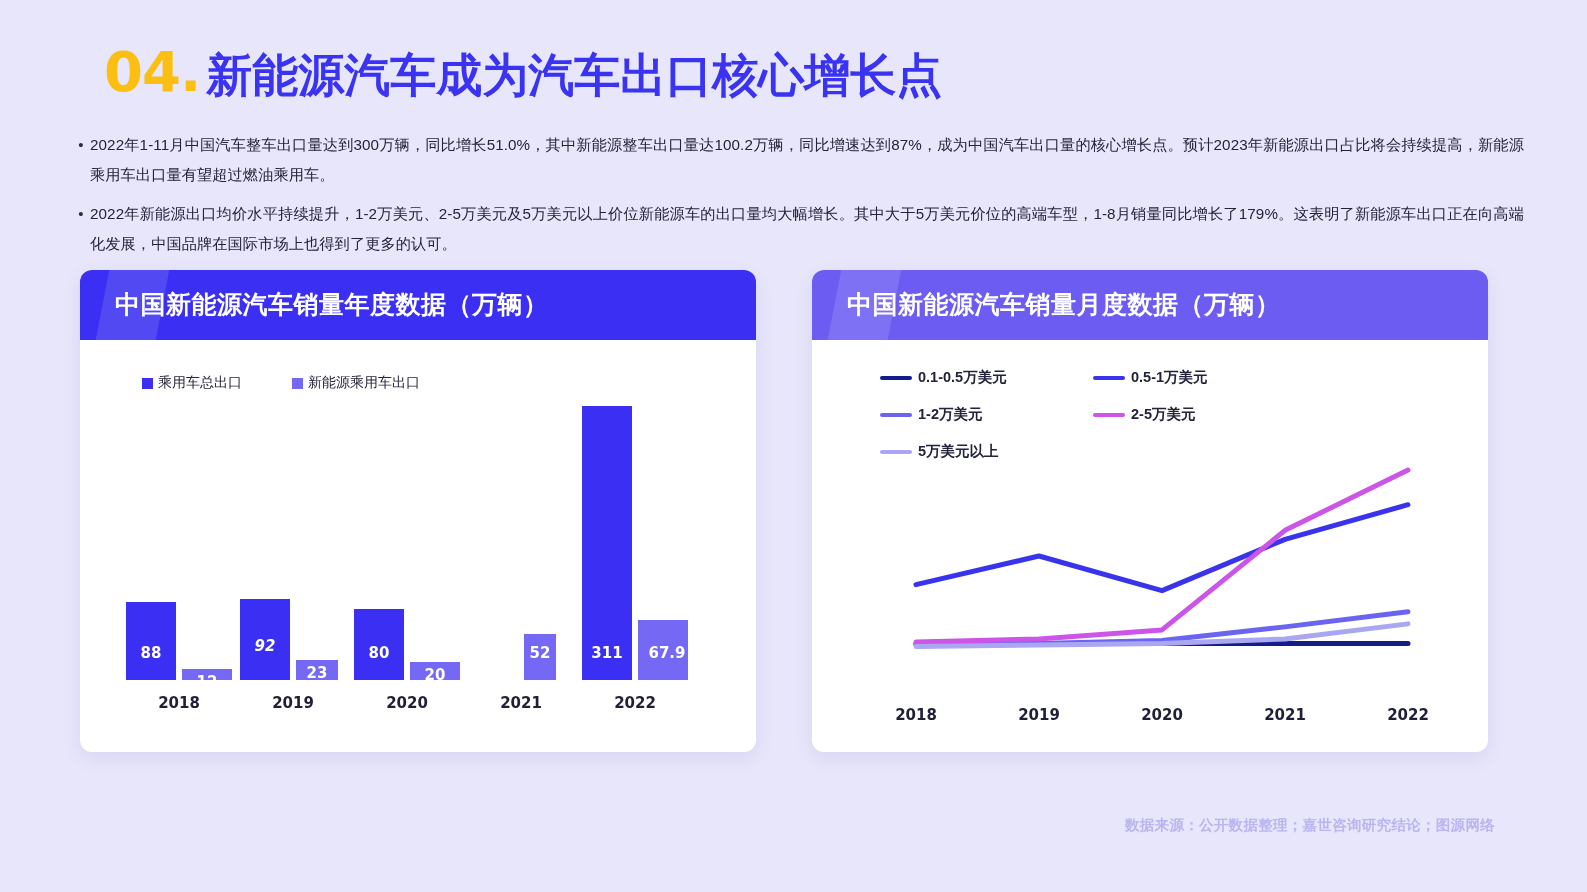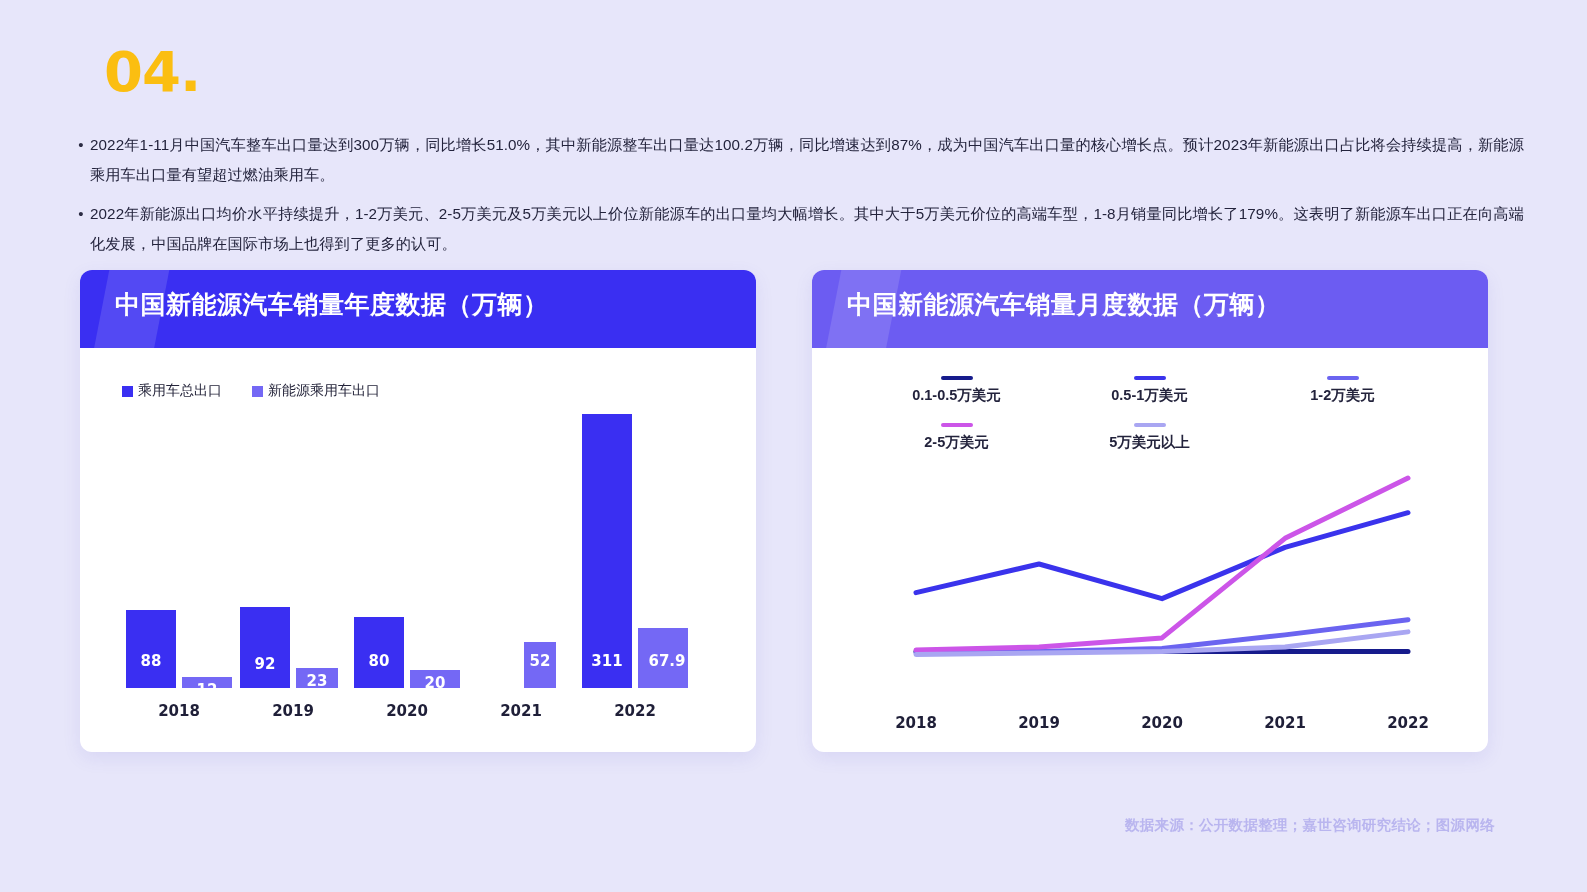--- a/index.html
+++ b/index.html
@@ -78,21 +78,21 @@
     background: #ffffff;
     border-radius: 12px;
     box-shadow: 0 6px 18px rgba(90, 80, 200, 0.10);
     overflow: hidden;
   }
   #card-left  { left: 80px;  top: 270px; width: 676px; height: 482px; }
   #card-right { left: 812px; top: 270px; width: 676px; height: 482px; }
 
   .card-header {
     position: relative;
-    height: 78px;
+    height: 70px;
     overflow: hidden;
   }
   #card-left .card-header  { background: #3A2FF2; }
   #card-right .card-header { background: #6C5CF2; }
 
   .card-header .stripe {
     position: absolute;
     top: -10px;
     left: 22px;
     width: 60px;
@@ -119,21 +119,21 @@
 
   
   .legend-bar {
     position: absolute;
     left: 42px;
     top: 34px;
     display: flex;
     gap: 30px;
     align-items: center;
   }
-  .legend-item { display: flex; align-items: center; gap: 5px; }
+  .legend-item { display: flex; align-items: center; gap: 5px; margin-left: 20px; }
   .legend-swatch { width: 11px; height: 11px; display: inline-block; }
   .legend-label { font-size: 14px; color: #24243a; font-weight: 500; }
 
   
   .barchart {
     position: absolute;
     left: 0; top: 0;
     width: 676px; height: 412px;
   }
   .bar {
@@ -165,21 +165,20 @@
     left: 48px;
     top: 28px;
     width: 580px;
     display: flex;
     flex-wrap: wrap;
   }
   .legend-line .legend-item {
     width: 193px;
     margin-bottom: 18px;
     gap: 6px;
-    flex-direction: column;
   }
   .legend-dash {
     width: 32px;
     height: 4px;
     border-radius: 2px;
     display: inline-block;
     flex: 0 0 auto;
   }
   .legend-line .legend-label {
     font-size: 14.5px;
@@ -213,20 +212,21 @@
     font-weight: 700;
     color: #b9b5ef;
     letter-spacing: 0.3px;
   }
 </style>
 </head>
 <body>
 
 <div class="page-title">
   <span class="num" style="color: rgb(251, 190, 17);">04.</span>
+  <span class="maintitle" style="color: rgb(58, 51, 242);">新能源汽车成为汽车出口核心增长点</span>
 </div>
 
 <div class="bullets">
   <div class="bullet">
     <span class="bullet-dot">•</span>
     <span class="bullet-text">2022年1-11月中国汽车整车出口量达到300万辆，同比增长51.0%，其中新能源整车出口量达100.2万辆，同比增速达到87%，成为中国汽车出口量的核心增长点。预计2023年新能源出口占比将会持续提高，新能源乘用车出口量有望超过燃油乘用车。</span>
   </div>
   <div class="bullet">
     <span class="bullet-dot">•</span>
     <span class="bullet-text">2022年新能源出口均价水平持续提升，1-2万美元、2-5万美元及5万美元以上价位新能源车的出口量均大幅增长。其中大于5万美元价位的高端车型，1-8月销量同比增长了179%。这表明了新能源车出口正在向高端化发展，中国品牌在国际市场上也得到了更多的认可。</span>
@@ -251,21 +251,21 @@
     </div>
     <div class="barchart" id="barchart">
         <div class="bar" style="left: 46px; width: 50px; height: 77.6471px; background: rgb(58, 47, 242);">
           <div class="bar-value" style="bottom: 18px;">88</div>
         </div>
         <div class="bar" style="left: 102px; width: 50px; height: 10.5882px; background: rgb(116, 104, 245);">
           <div class="bar-value" style="bottom: -11.4118px;">12</div>
         </div>
         <div class="x-label" style="left: 30px; width: 138px;">2018</div>
         <div class="bar" style="left: 160px; width: 50px; height: 81.1765px; background: rgb(58, 47, 242);">
-          <div class="bar-value" style="bottom: 15px;">92</div>
+          <div class="bar-value" style="bottom: 25px; font-style: italic;">92</div>
         </div>
         <div class="bar" style="left: 216px; width: 42px; height: 20.2941px; background: rgb(116, 104, 245);">
           <div class="bar-value" style="bottom: -1.70588px;">23</div>
         </div>
         <div class="x-label" style="left: 144px; width: 138px;">2019</div>
         <div class="bar" style="left: 274px; width: 50px; height: 70.5882px; background: rgb(58, 47, 242);">
           <div class="bar-value" style="bottom: 18px;">80</div>
         </div>
         <div class="bar" style="left: 330px; width: 50px; height: 17.6471px; background: rgb(116, 104, 245);">
           <div class="bar-value" style="bottom: -4.35294px;">20</div>

